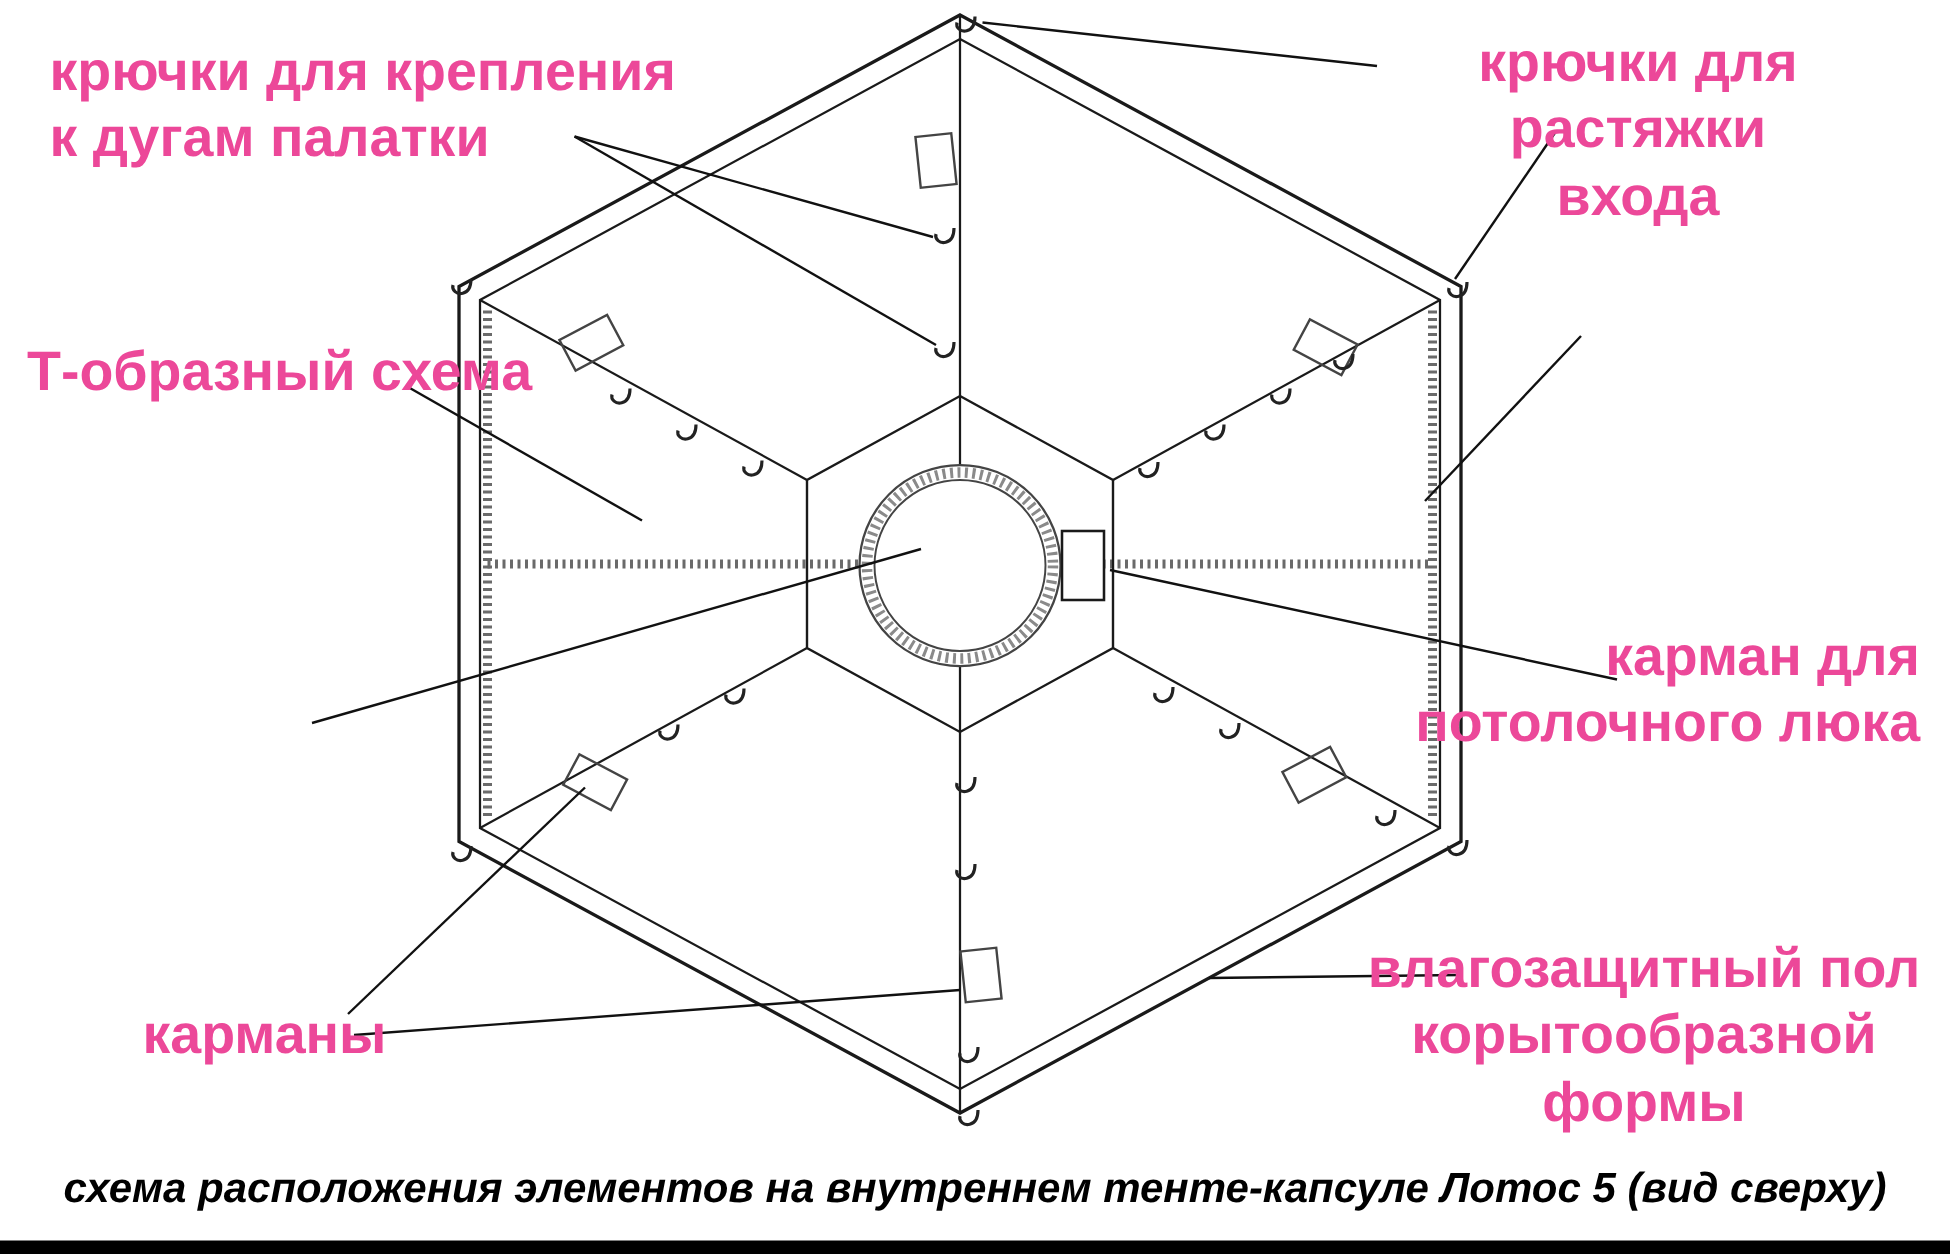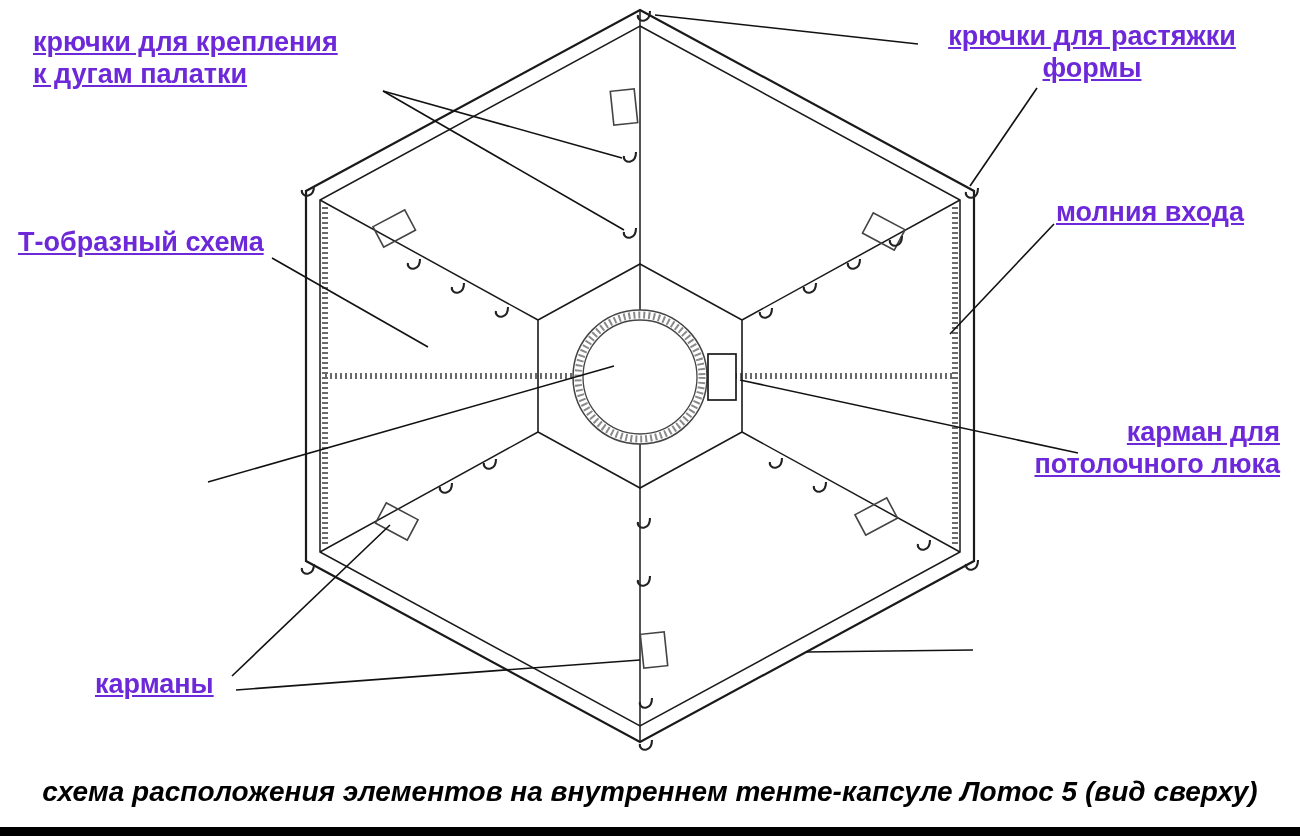--- a/index.html
+++ b/index.html
@@ -7,25 +7,24 @@
     position:relative;
     width:1300px;height:836px;
     background:#ffffff;
     font-family:"Liberation Sans", sans-serif;
     overflow:hidden;
   }
   svg.diagram{position:absolute;left:0;top:0;}
   .label{
     position:absolute;
     font-weight:bold;
-    font-size:27px;
+    font-size:37px;
     line-height:1.2;
-    color:#6d28d9;
+    color:#ec4899;
     white-space:pre-line;
-    text-decoration:underline;
   }
   .caption{
     position:absolute;
     left:0;right:0;top:776px;
     text-align:center;
     font-weight:bold;
     font-style:italic;
     font-size:28px;
     color:#000;
     white-space:pre-line;
@@ -130,29 +129,30 @@
       <line x1="232" y1="676" x2="390" y2="525"></line>
       <line x1="236" y1="690" x2="640" y2="660"></line>
       <line x1="973" y1="650" x2="806" y2="652"></line>
     </g>
   </svg>
 
   <div class="label" style="left:33px;top:26px;">крючки для крепления
 к дугам палатки</div>
 
   <div class="label" style="right:28px;top:20px;width:360px;text-align:center;">крючки для растяжки
-формы</div>
+входа</div>
 
   <div class="label" style="left:18px;top:226px;">Т-образный схема</div>
 
-  <div class="label" style="left:1056px;top:196px;">молния входа</div>
 
 
   <div class="label" style="right:20px;top:416px;text-align:right;">карман для
 потолочного люка</div>
 
   <div class="label" style="left:95px;top:668px;">карманы</div>
 
+  <div class="label" style="right:12px;top:624px;width:384px;text-align:center;">влагозащитный пол
+корытообразной формы</div>
 
   <div class="caption">схема расположения элементов на внутреннем тенте-капсуле Лотос 5 (вид сверху)</div>
 
   <div class="bottom-bar"></div>
 </div>
 
 </body></html>

